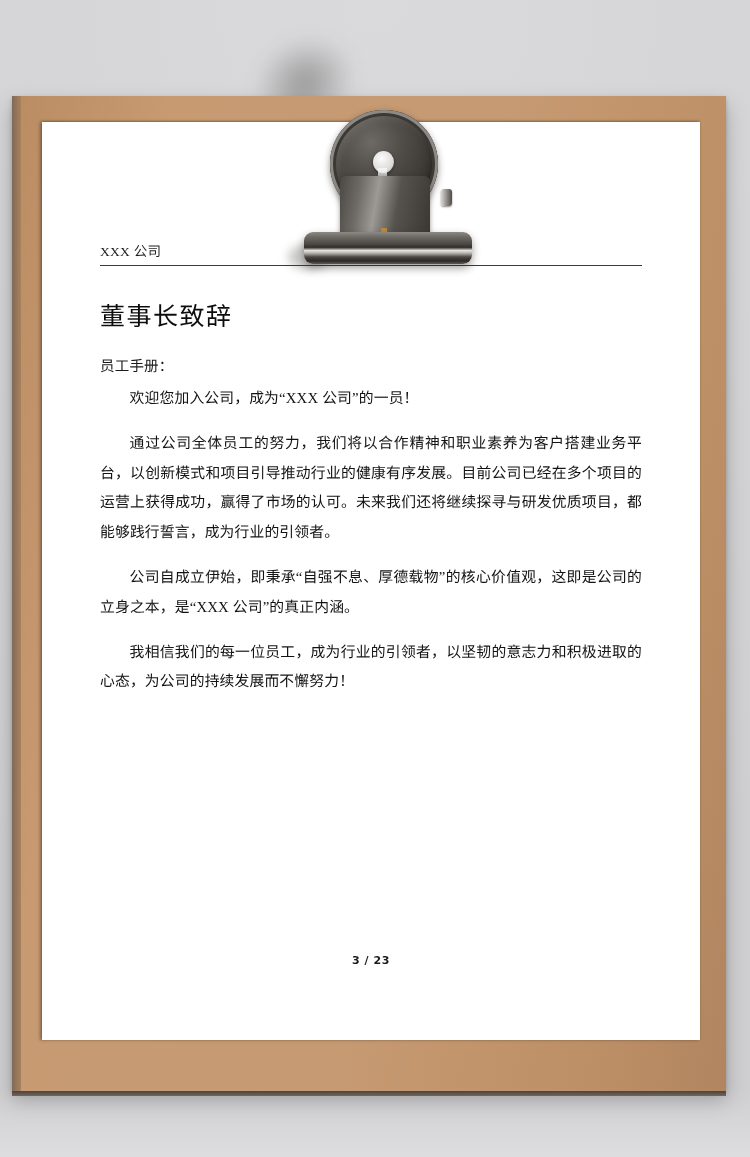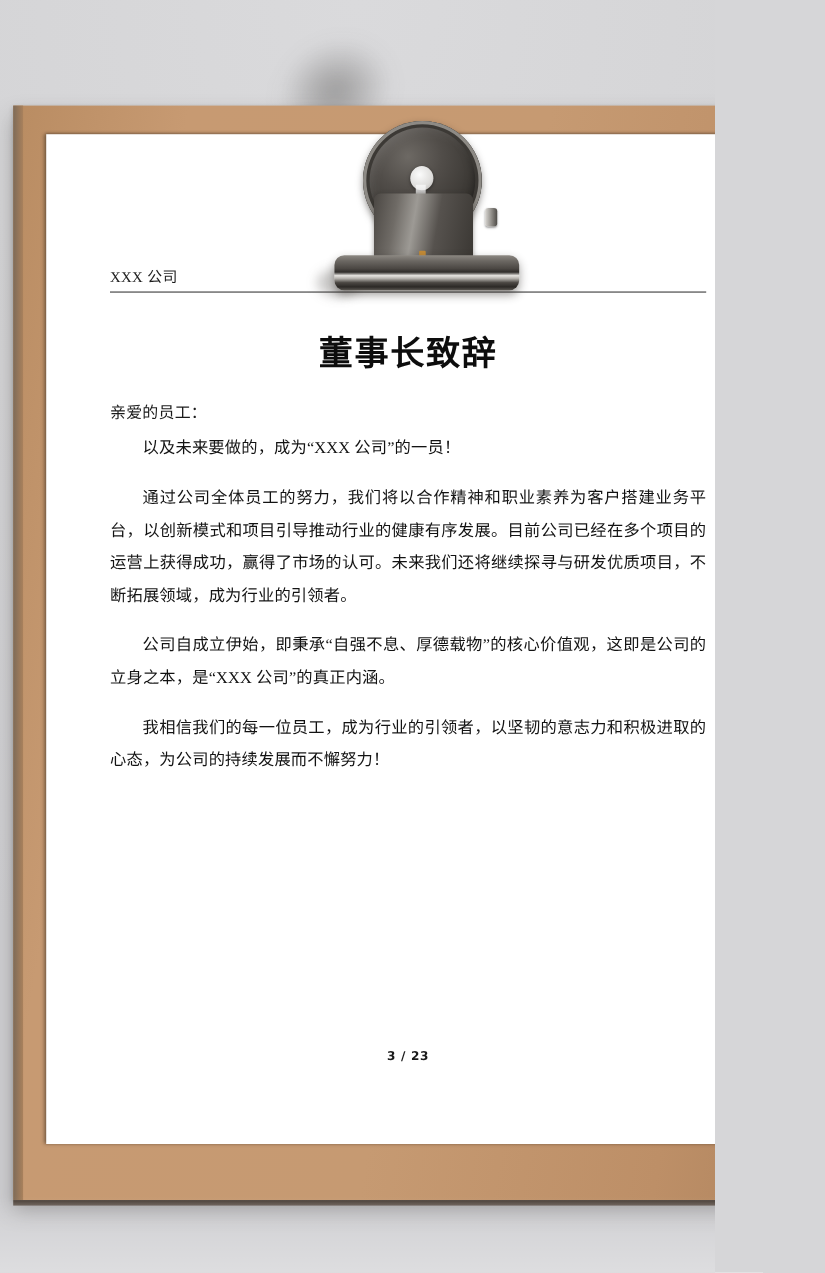--- a/index.html
+++ b/index.html
@@ -11,21 +11,21 @@
     width: 750px;
     height: 1157px;
     overflow: hidden;
     font-family: "Liberation Serif", "DejaVu Serif", serif;
     background: #d6d6d8;
   }
 
   
   .scene {
     position: relative;
-    width: 650px;
+    width: 750px;
     height: 1157px;
     background:
       radial-gradient(120% 80% at 50% 0%, #dadadc 0%, #d4d4d6 55%, #cfcfd2 100%);
     overflow: hidden;
   }
   .backdrop-shadow {
     position: absolute;
     left: 235px;
     top: 18px;
     width: 140px;
@@ -232,23 +232,22 @@
   .running-head .rh-center {
     width: 36%;
     text-align: center;
   }
   .running-head .rh-right {
     width: 22%;
   }
 
   .doc-title {
     margin-top: 30px;
-    text-align: center;
-    font-size: 31px;
-    font-weight: bold;
+    font-size: 25px;
+    font-weight: normal;
     color: #0d0d0d;
     letter-spacing: 1.5px;
     font-family: "DejaVu Serif", "Liberation Serif", serif;
   }
 
   .salutation {
     margin-top: 22px;
     font-size: 14.5px;
     color: #1a1a1a;
     letter-spacing: 0.2px;
@@ -292,24 +291,24 @@
       <div class="doc">
 
         <div class="running-head">
           <span class="rh-left">XXX 公司</span>
           <span class="rh-center">员工手册</span>
           <span class="rh-right"></span>
         </div>
 
         <h1 class="doc-title">董事长致辞</h1>
 
-        <div class="salutation">亲爱的员工：</div>
-
-        <p class="para">以及未来要做的，成为“XXX 公司”的一员！</p>
-        <p class="para">通过公司全体员工的努力，我们将以合作精神和职业素养为客户搭建业务平台，以创新模式和项目引导推动行业的健康有序发展。目前公司已经在多个项目的运营上获得成功，赢得了市场的认可。未来我们还将继续探寻与研发优质项目，不断拓展领域，成为行业的引领者。</p>
+        <div class="salutation">员工手册：</div>
+
+        <p class="para">欢迎您加入公司，成为“XXX 公司”的一员！</p>
+        <p class="para">通过公司全体员工的努力，我们将以合作精神和职业素养为客户搭建业务平台，以创新模式和项目引导推动行业的健康有序发展。目前公司已经在多个项目的运营上获得成功，赢得了市场的认可。未来我们还将继续探寻与研发优质项目，都能够践行誓言，成为行业的引领者。</p>
         <p class="para">公司自成立伊始，即秉承“自强不息、厚德载物”的核心价值观，这即是公司的立身之本，是“XXX 公司”的真正内涵。</p>
         <p class="para">我相信我们的每一位员工，成为行业的引领者，以坚韧的意志力和积极进取的心态，为公司的持续发展而不懈努力！</p>
 
         <div class="page-number">3 / 23</div>
 
       </div>
     </div>
 
     <div class="clip">
       <div class="clip-bar-shadow"></div>

